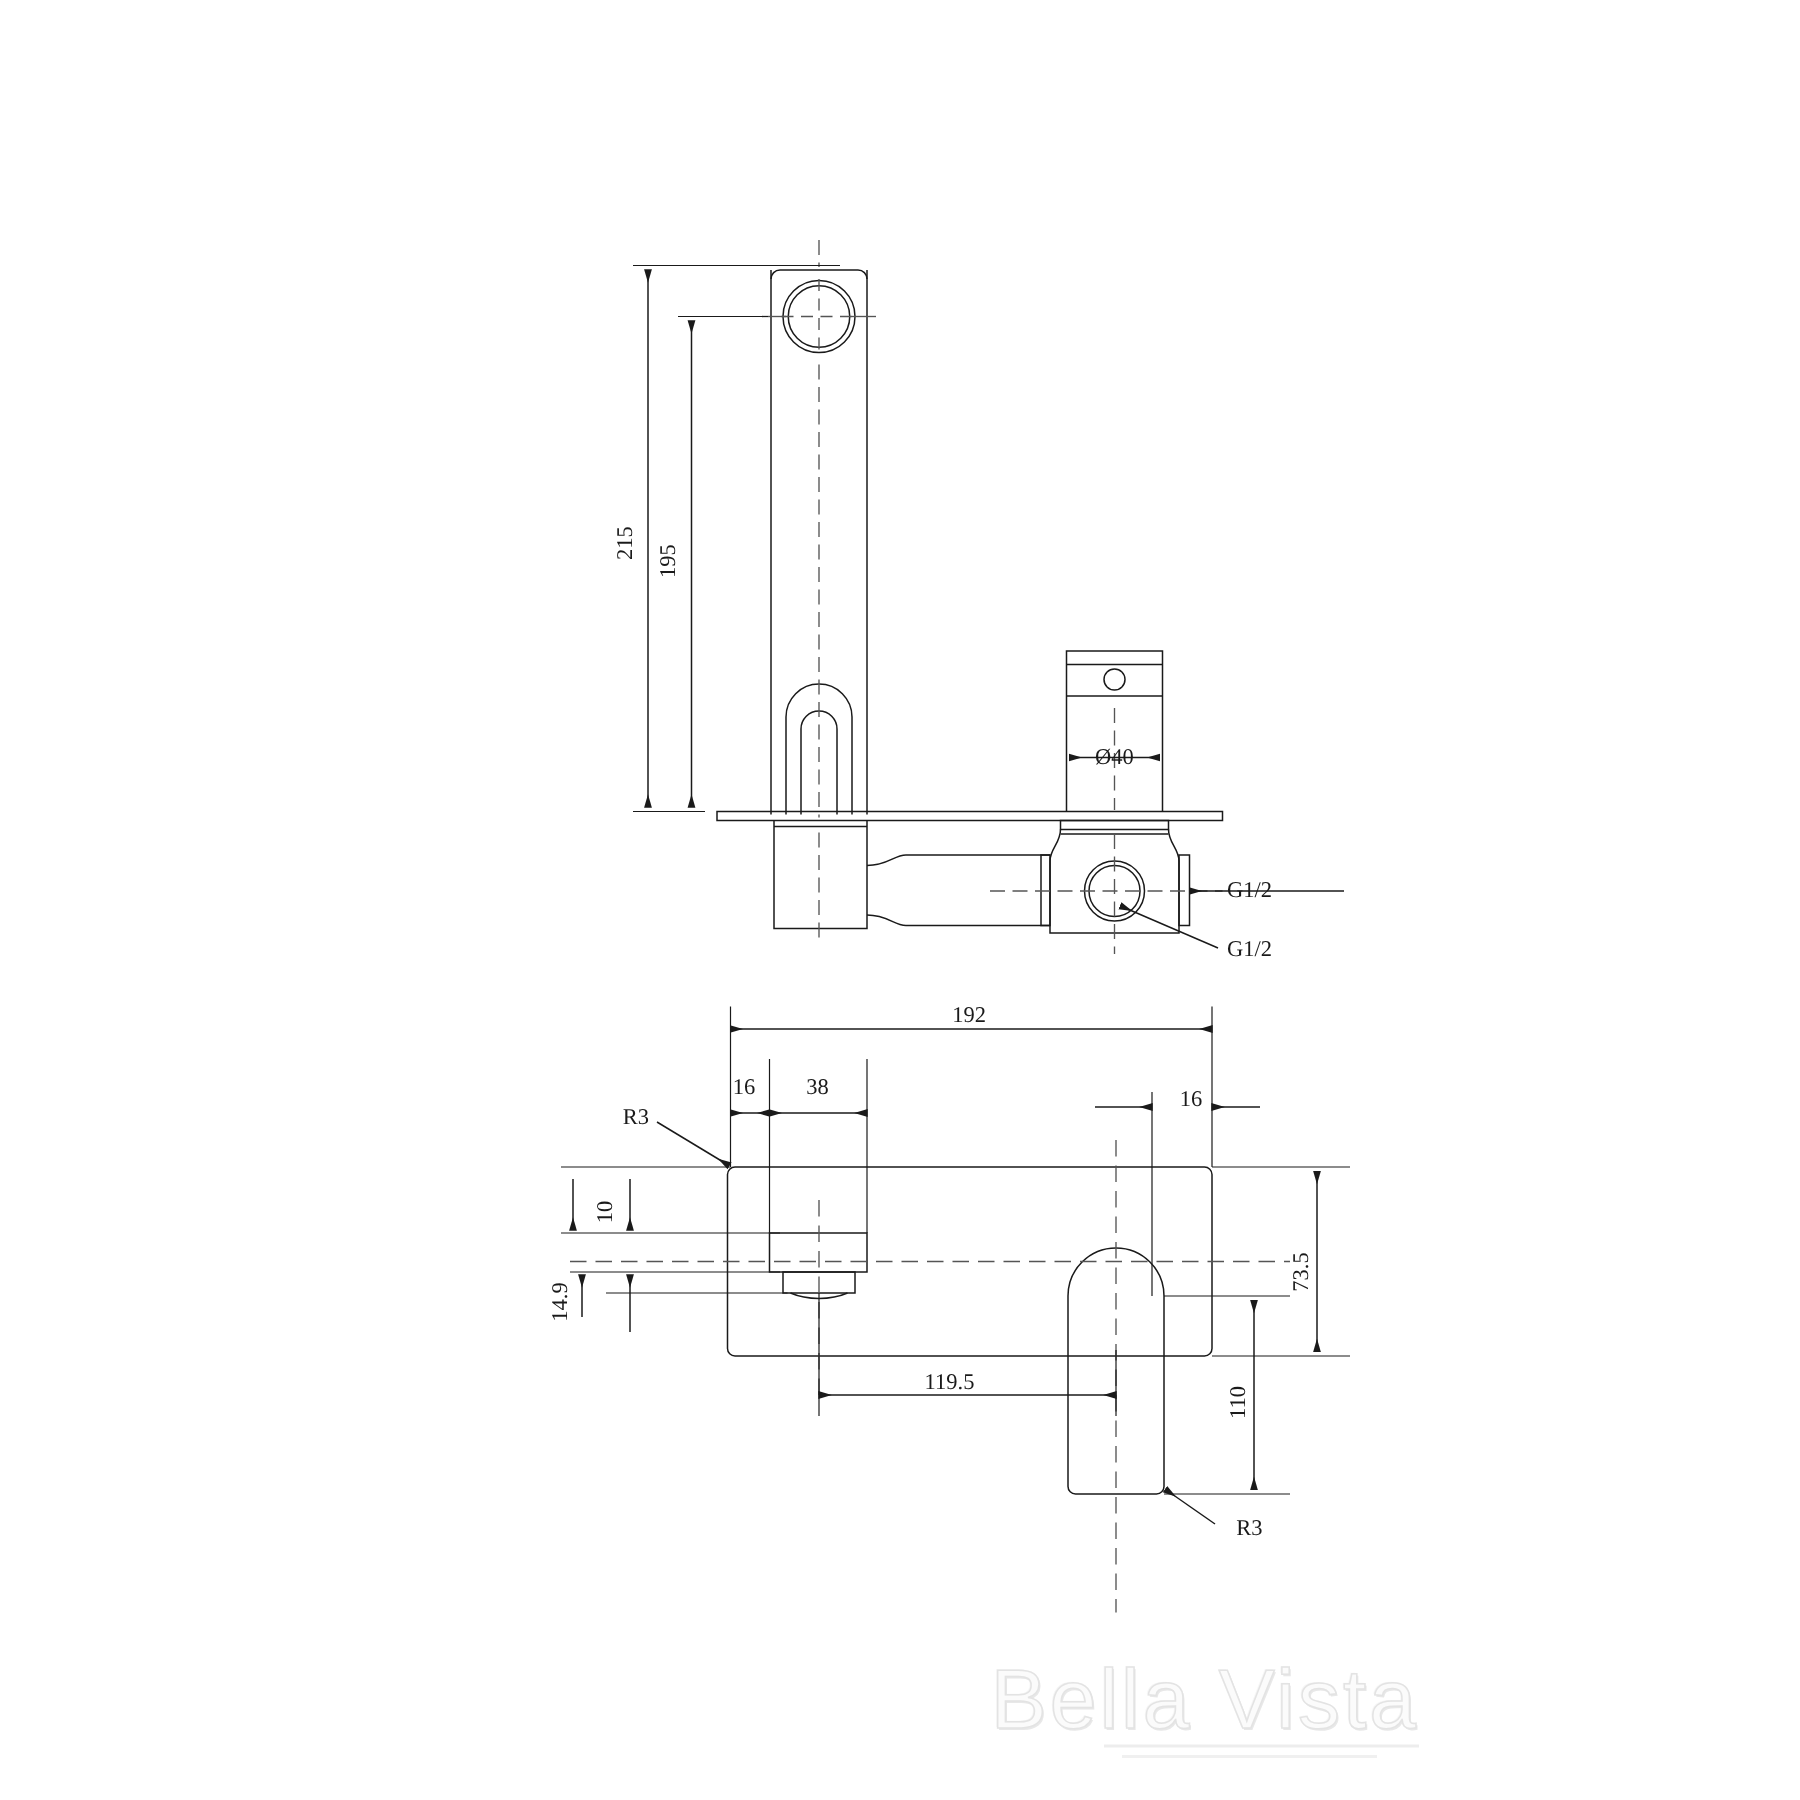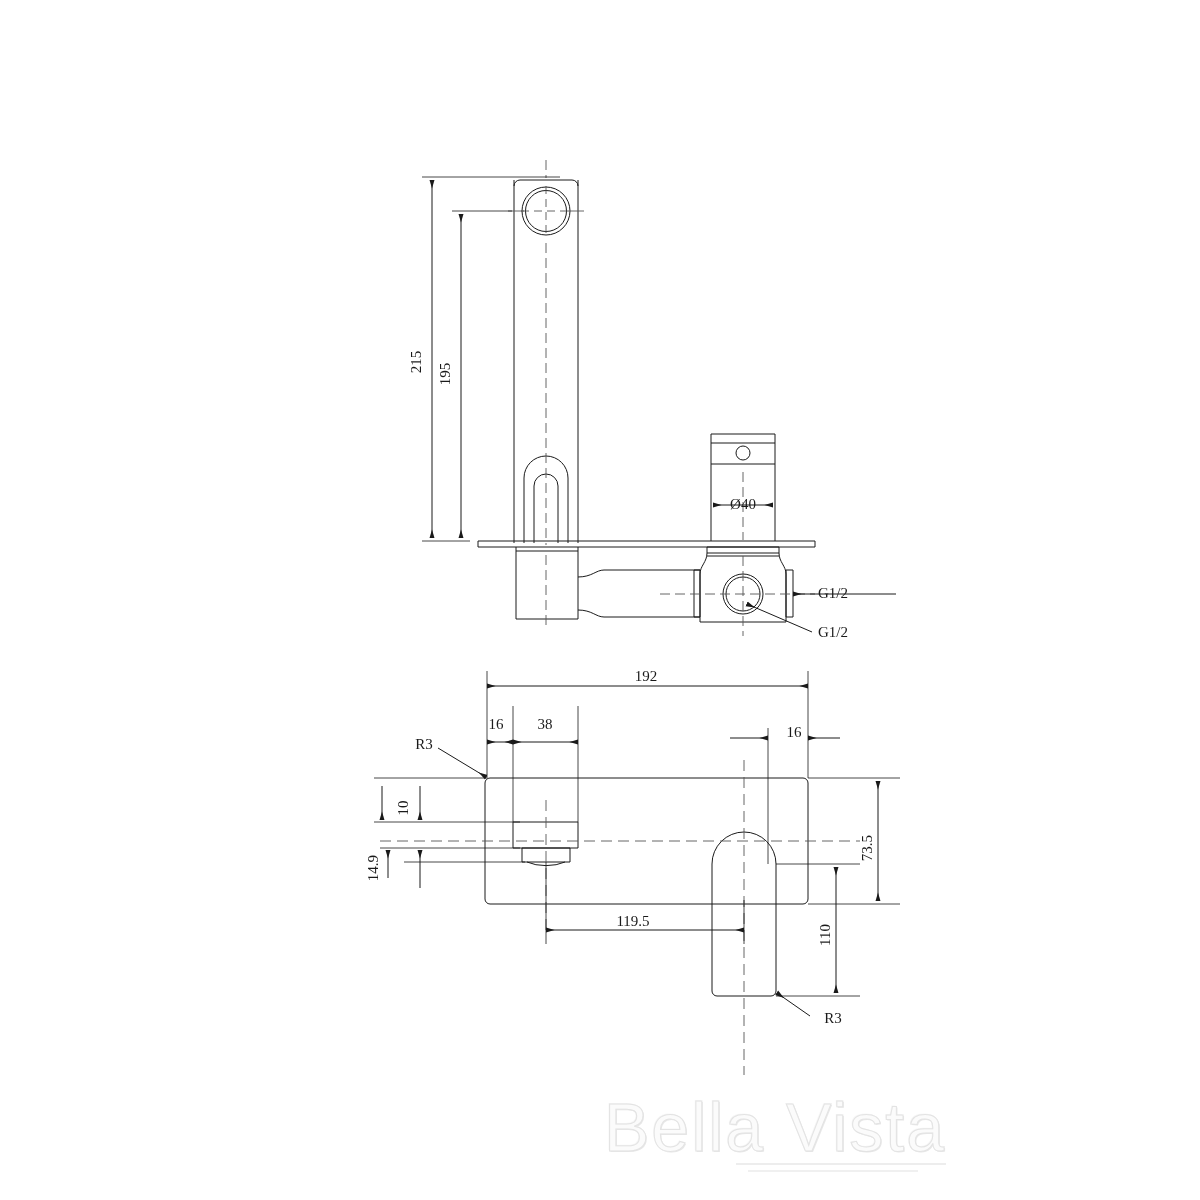--- a/index.html
+++ b/index.html
@@ -33,21 +33,21 @@
   }
   .brand-wrap {
     position: absolute;
     right: 42px;
     bottom: 28px;
     text-align: right;
     pointer-events: none;
   }
   .brand-text {
     font-family: "Liberation Sans", sans-serif;
-    font-size: 68px;
+    font-size: 56px;
     letter-spacing: 2px;
     color: #fbfbfb;
     -webkit-text-stroke: 1px #e3e3e3;
     text-shadow: 1px 1px 0 #e8e8e8, -1px -1px 0 #f7f7f7;
     line-height: 1;
     white-space: nowrap;
   }
   .brand-rule {
     margin-top: 2px;
     height: 2px;

